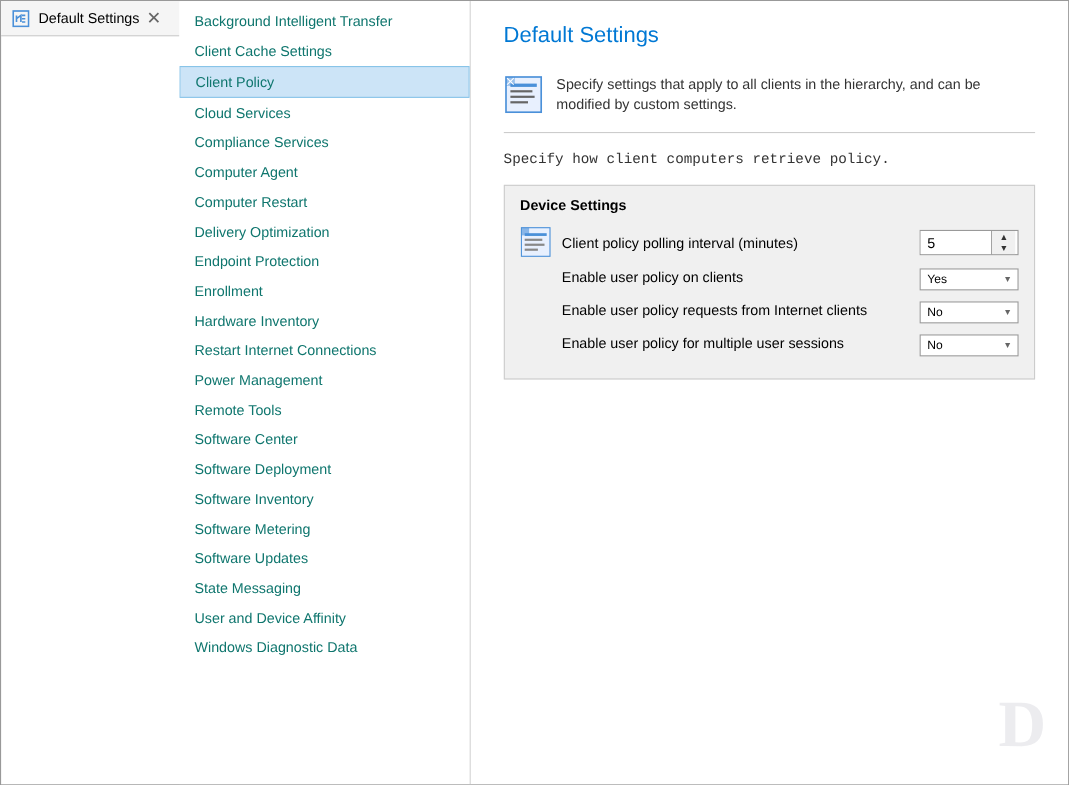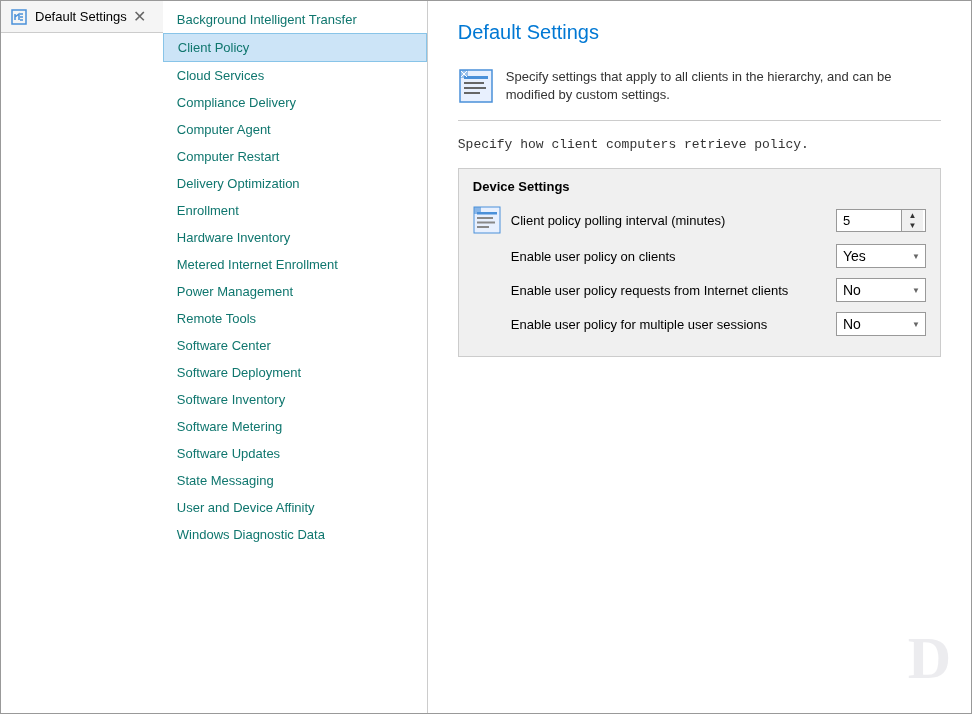--- a/index.html
+++ b/index.html
@@ -194,40 +194,40 @@
       top: 50%;
       transform: translateY(-50%);
       pointer-events: none;
       color: #666;
     }
     .dropdown-wrapper select {
       width: 100%;
       padding: 3px 20px 3px 6px;
       border: 1px solid #999;
       background: #fff;
-      font-size: 14px;
+      font-size: 11px;
       appearance: none;
       -webkit-appearance: none;
       cursor: pointer;
       outline: none;
     }
     .watermark {
       position: absolute;
       bottom: 20px;
       right: 20px;
       font-size: 60px;
       font-weight: 700;
       color: rgba(200,200,210,0.35);
       font-family: Georgia, serif;
       pointer-events: none;
       user-select: none;
     }
     .setting-row-no-icon {
       display: flex;
-      align-items: center;
+      align-items: flex-start;
       margin-bottom: 10px;
       padding-left: 38px;
       gap: 10px;
     }
     .setting-label-wrap {
       flex: 1;
       font-size: 13px;
       color: #000;
     }
   </style>
@@ -249,29 +249,31 @@
       </div>
       <span class="title-bar-title">Default Settings</span>
     </div>
     <div class="title-bar-close">✕</div>
   </div>
 
   <div class="content-area">
 
     <div class="sidebar">
     <div class="sidebar-item">Background Intelligent Transfer</div>
+        <div class="sidebar-item">Client Cache Settings</div>
         <div class="sidebar-item selected">Client Policy</div>
         <div class="sidebar-item">Cloud Services</div>
-        <div class="sidebar-item">Compliance Delivery</div>
+        <div class="sidebar-item">Compliance Services</div>
         <div class="sidebar-item">Computer Agent</div>
         <div class="sidebar-item">Computer Restart</div>
         <div class="sidebar-item">Delivery Optimization</div>
+        <div class="sidebar-item">Endpoint Protection</div>
         <div class="sidebar-item">Enrollment</div>
         <div class="sidebar-item">Hardware Inventory</div>
-        <div class="sidebar-item">Metered Internet Enrollment</div>
+        <div class="sidebar-item">Restart Internet Connections</div>
         <div class="sidebar-item">Power Management</div>
         <div class="sidebar-item">Remote Tools</div>
         <div class="sidebar-item">Software Center</div>
         <div class="sidebar-item">Software Deployment</div>
         <div class="sidebar-item">Software Inventory</div>
         <div class="sidebar-item">Software Metering</div>
         <div class="sidebar-item">Software Updates</div>
         <div class="sidebar-item">State Messaging</div>
         <div class="sidebar-item">User and Device Affinity</div>
         <div class="sidebar-item">Windows Diagnostic Data</div>

